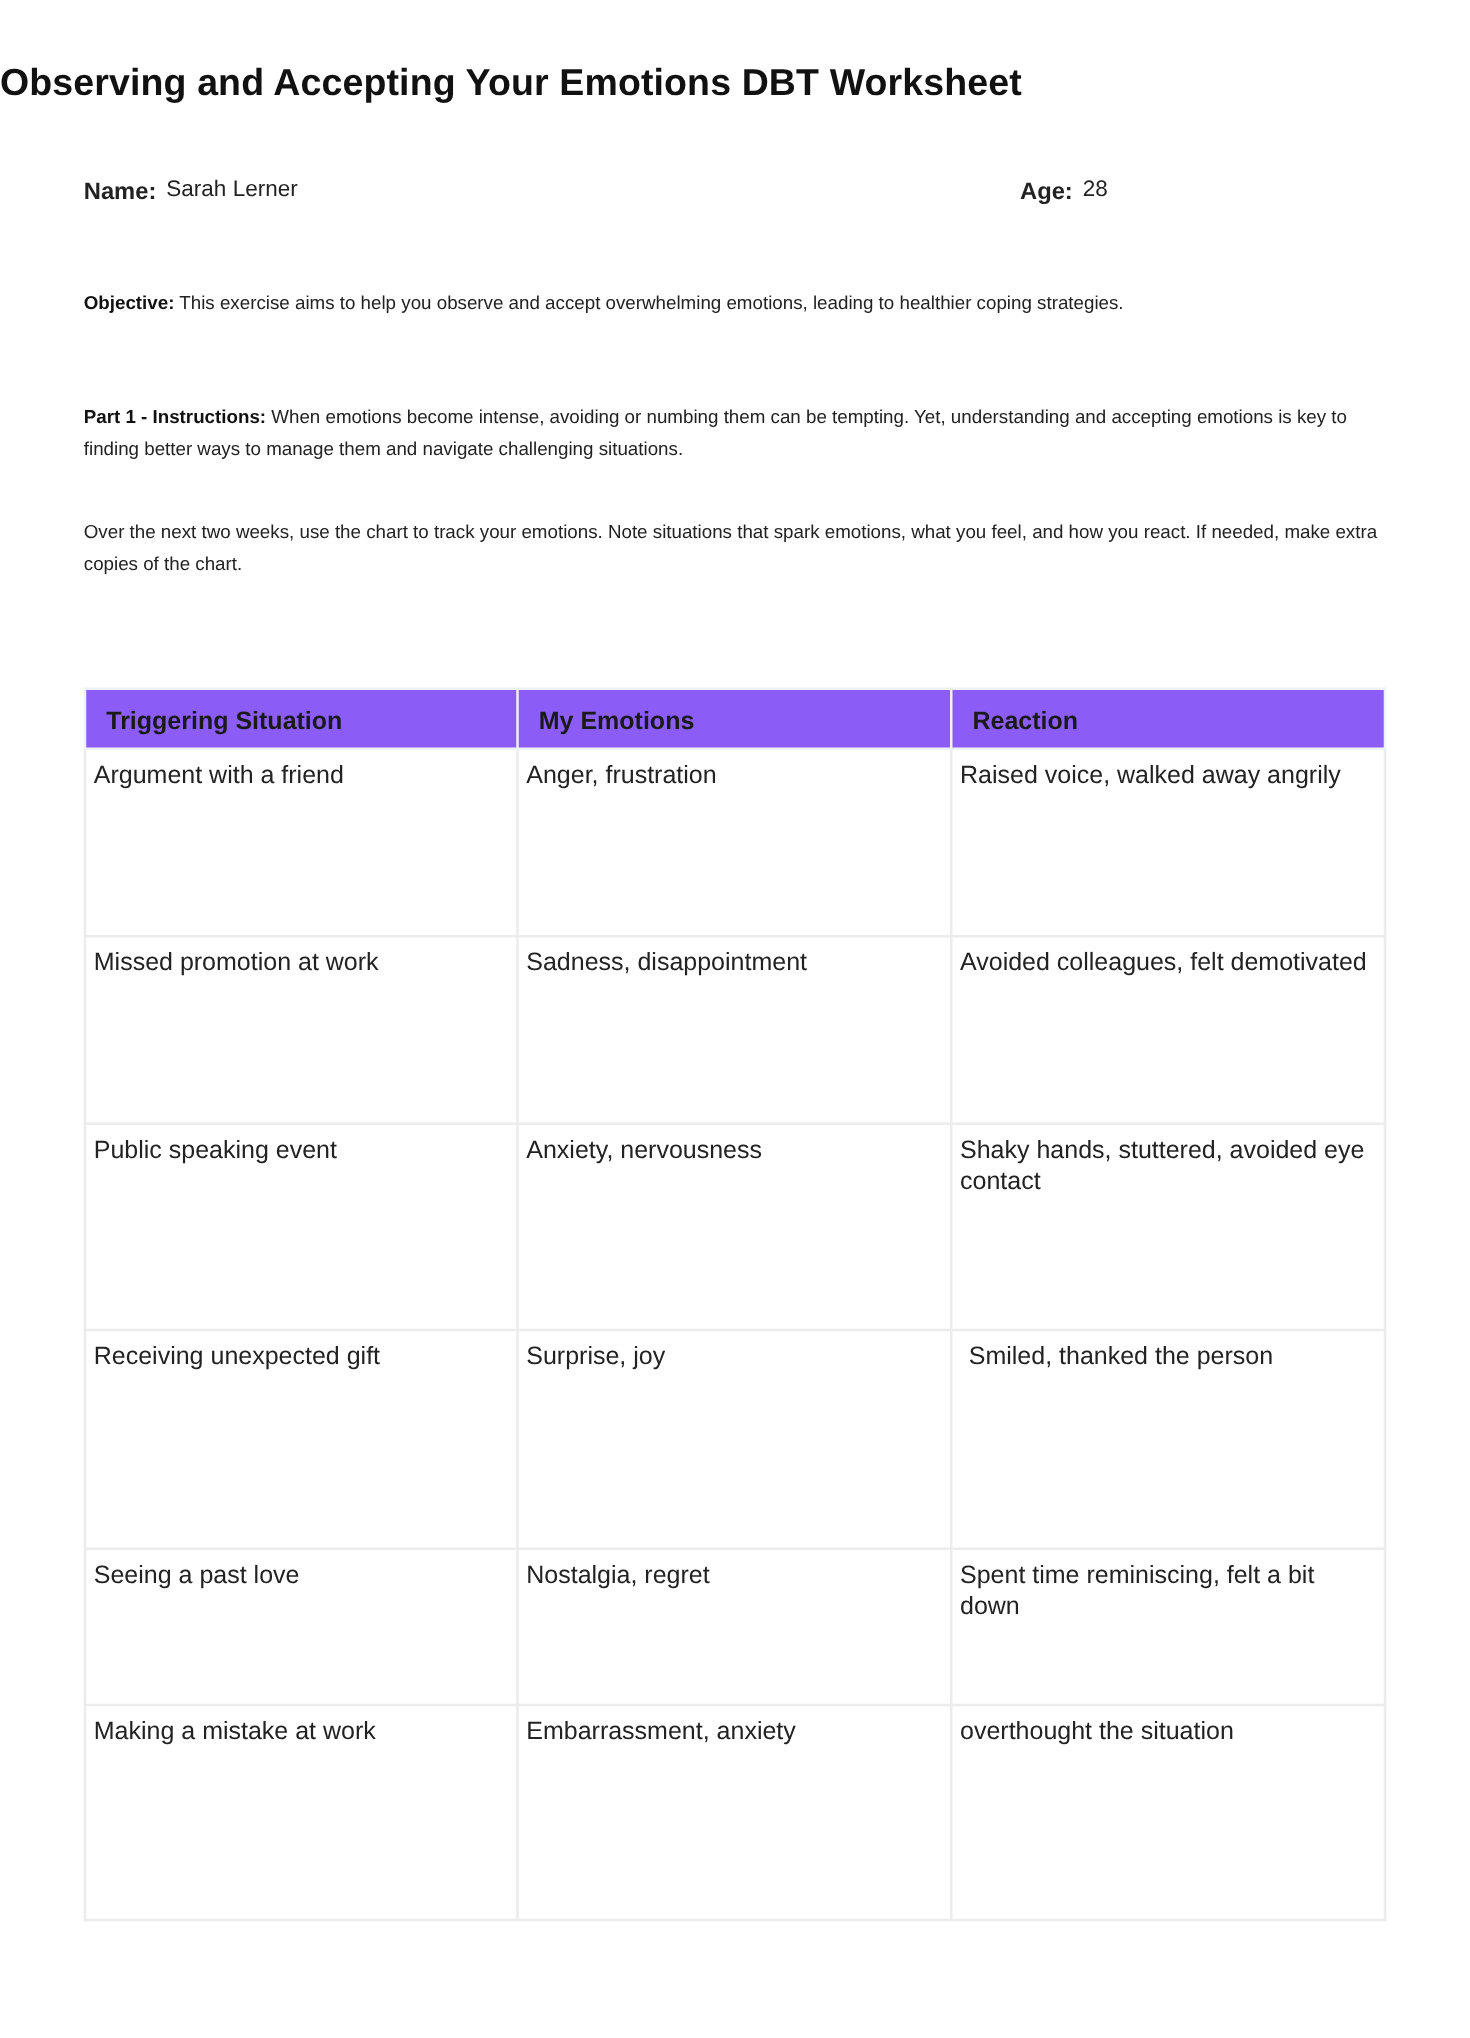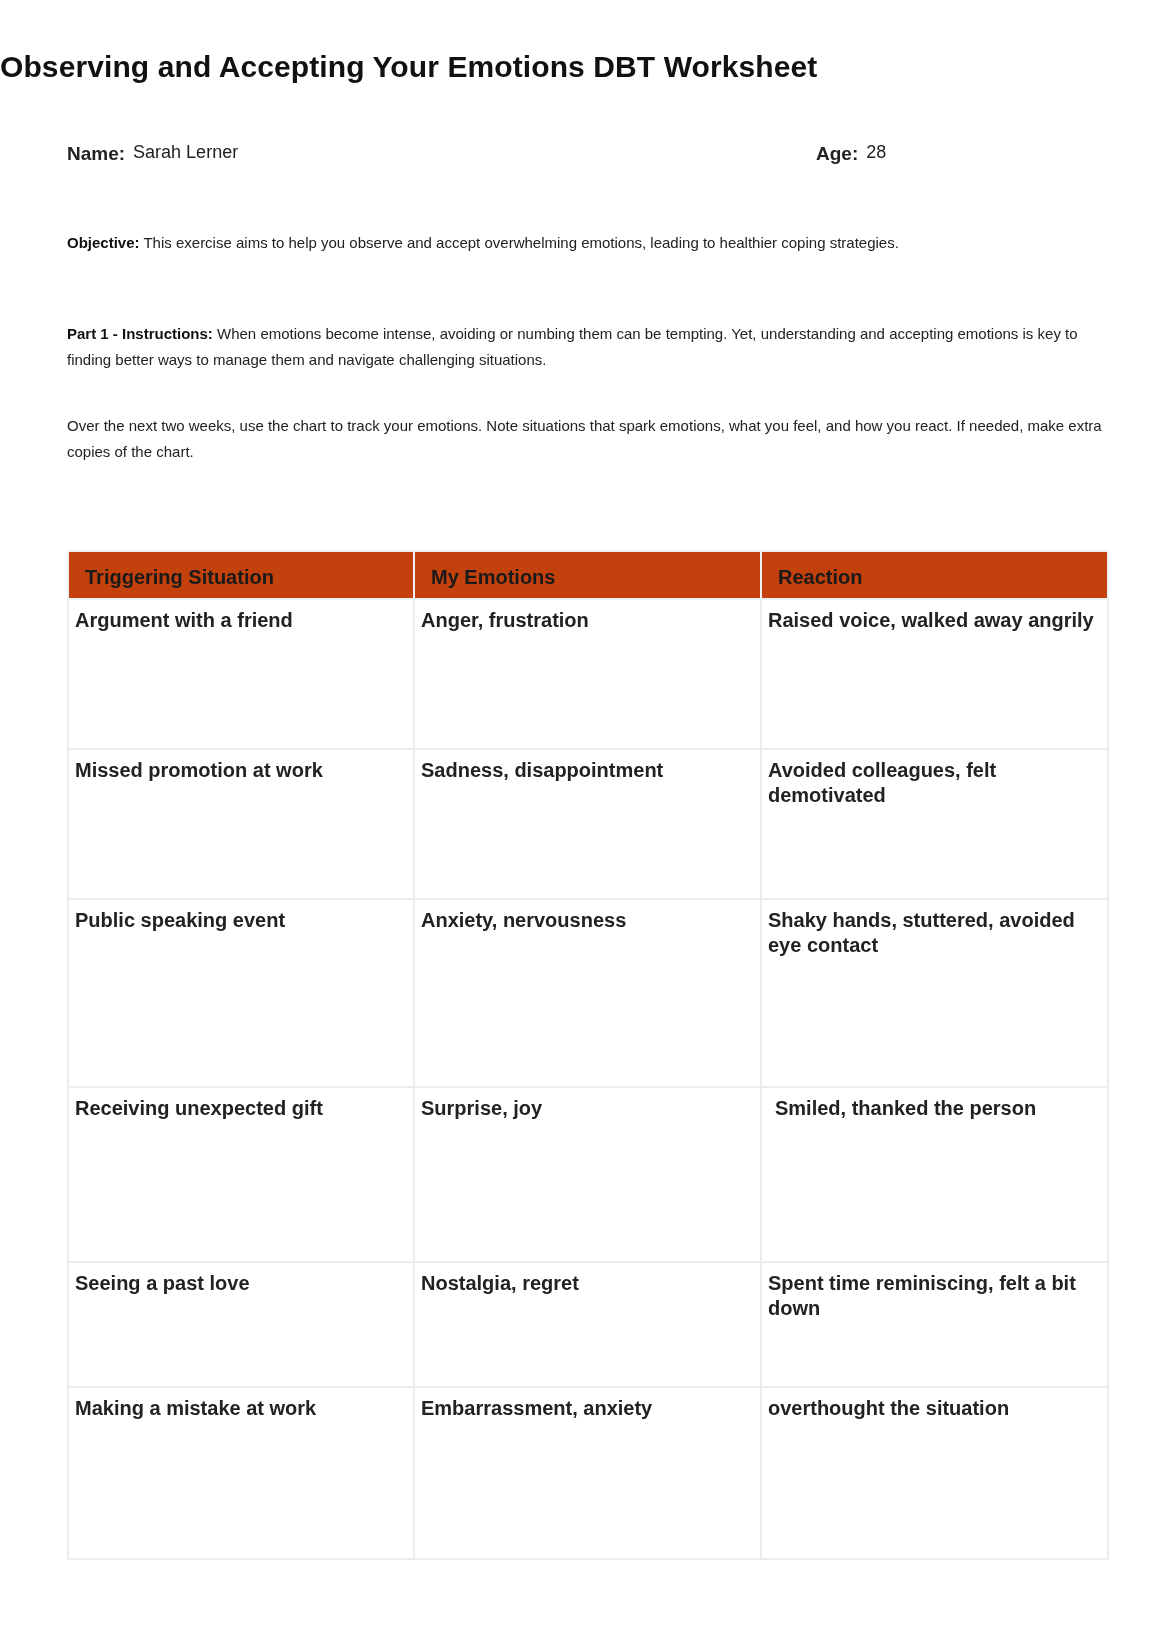--- a/index.html
+++ b/index.html
@@ -49,43 +49,42 @@
       width: 1040px;
       border-collapse: collapse;
       table-layout: fixed;
       font-size: 20px;
       color: #222;
     }
     table.chart th, table.chart td {
       border: 2px solid #ececec;
       vertical-align: top;
       text-align: left;
-      font-weight: bold;
     }
     table.chart thead th {
-      background: #c2410c;
+      background: #8b5cf6;
       font-weight: bold;
       height: 48px;
       padding: 14px 16px 0 16px;
       font-size: 20px;
       color: #1a1a1a;
       box-sizing: border-box;
       border-color: #eff2f5;
     }
     table.chart td {
       padding: 8px 6px 0 6px;
       line-height: 25px;
       box-sizing: border-box;
     }
     col.c1 { width: 346px; }
     col.c2 { width: 347px; }
     col.c3 { width: 347px; }
     tr.r1 td { height: 150px; }
     tr.r2 td { height: 150px; }
-    tr.r3 td { height: 188px; }
+    tr.r3 td { height: 165px; }
     tr.r4 td { height: 175px; }
     tr.r5 td { height: 125px; }
     tr.r6 td { height: 172px; }
     .indent { padding-left: 13px !important; }
   </style>
 </head>
 <body>
 
 <div class="page">
 

